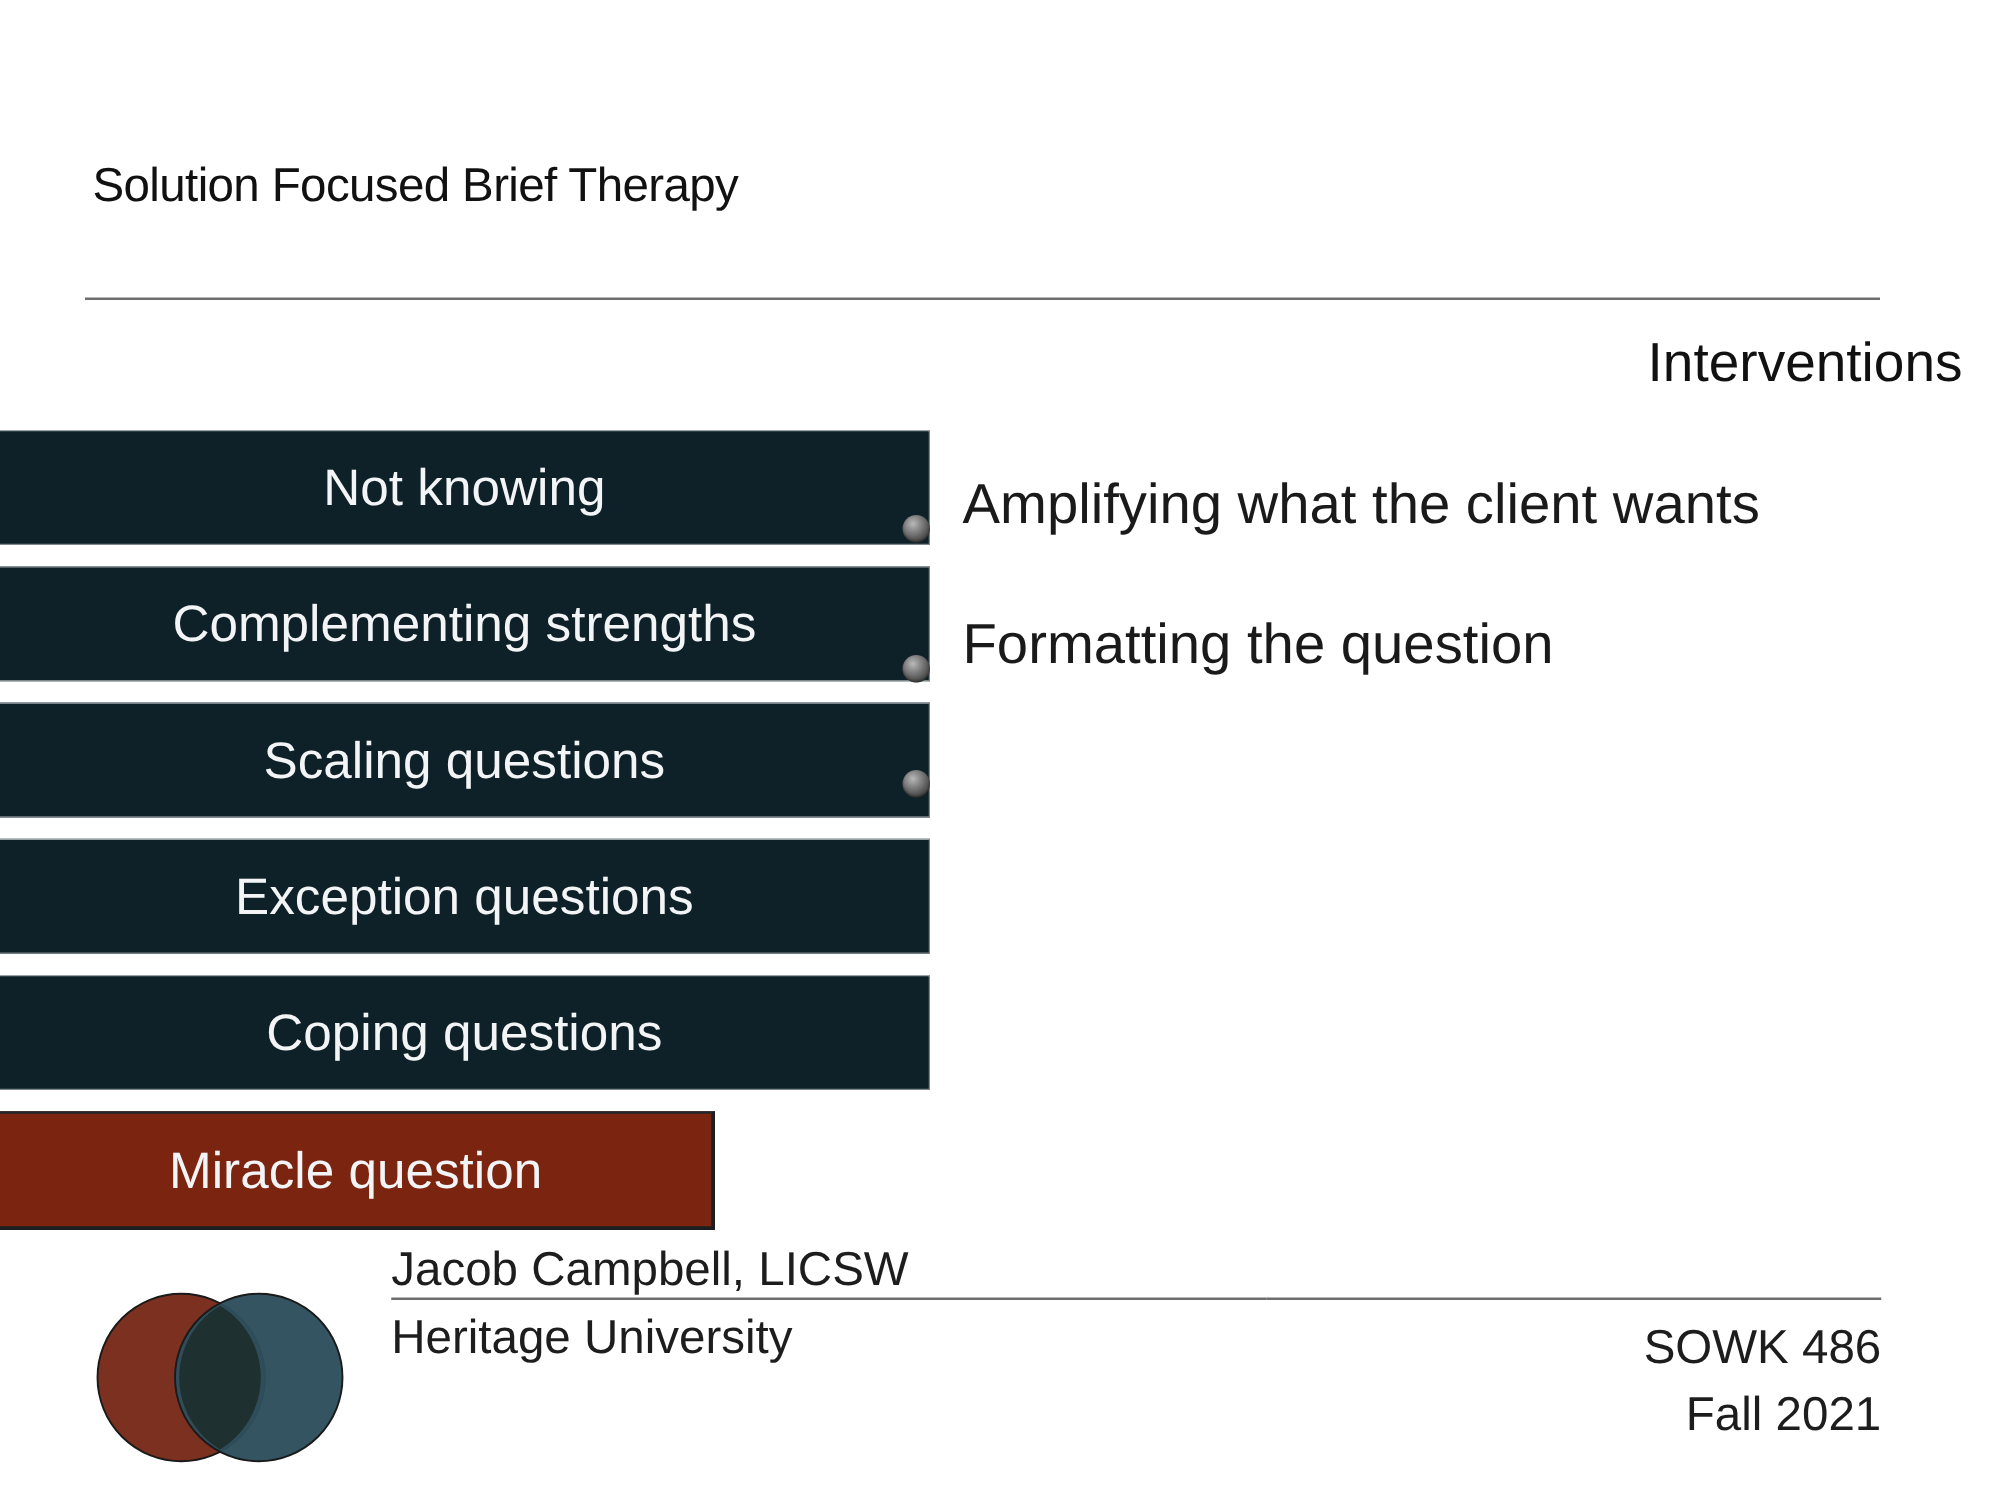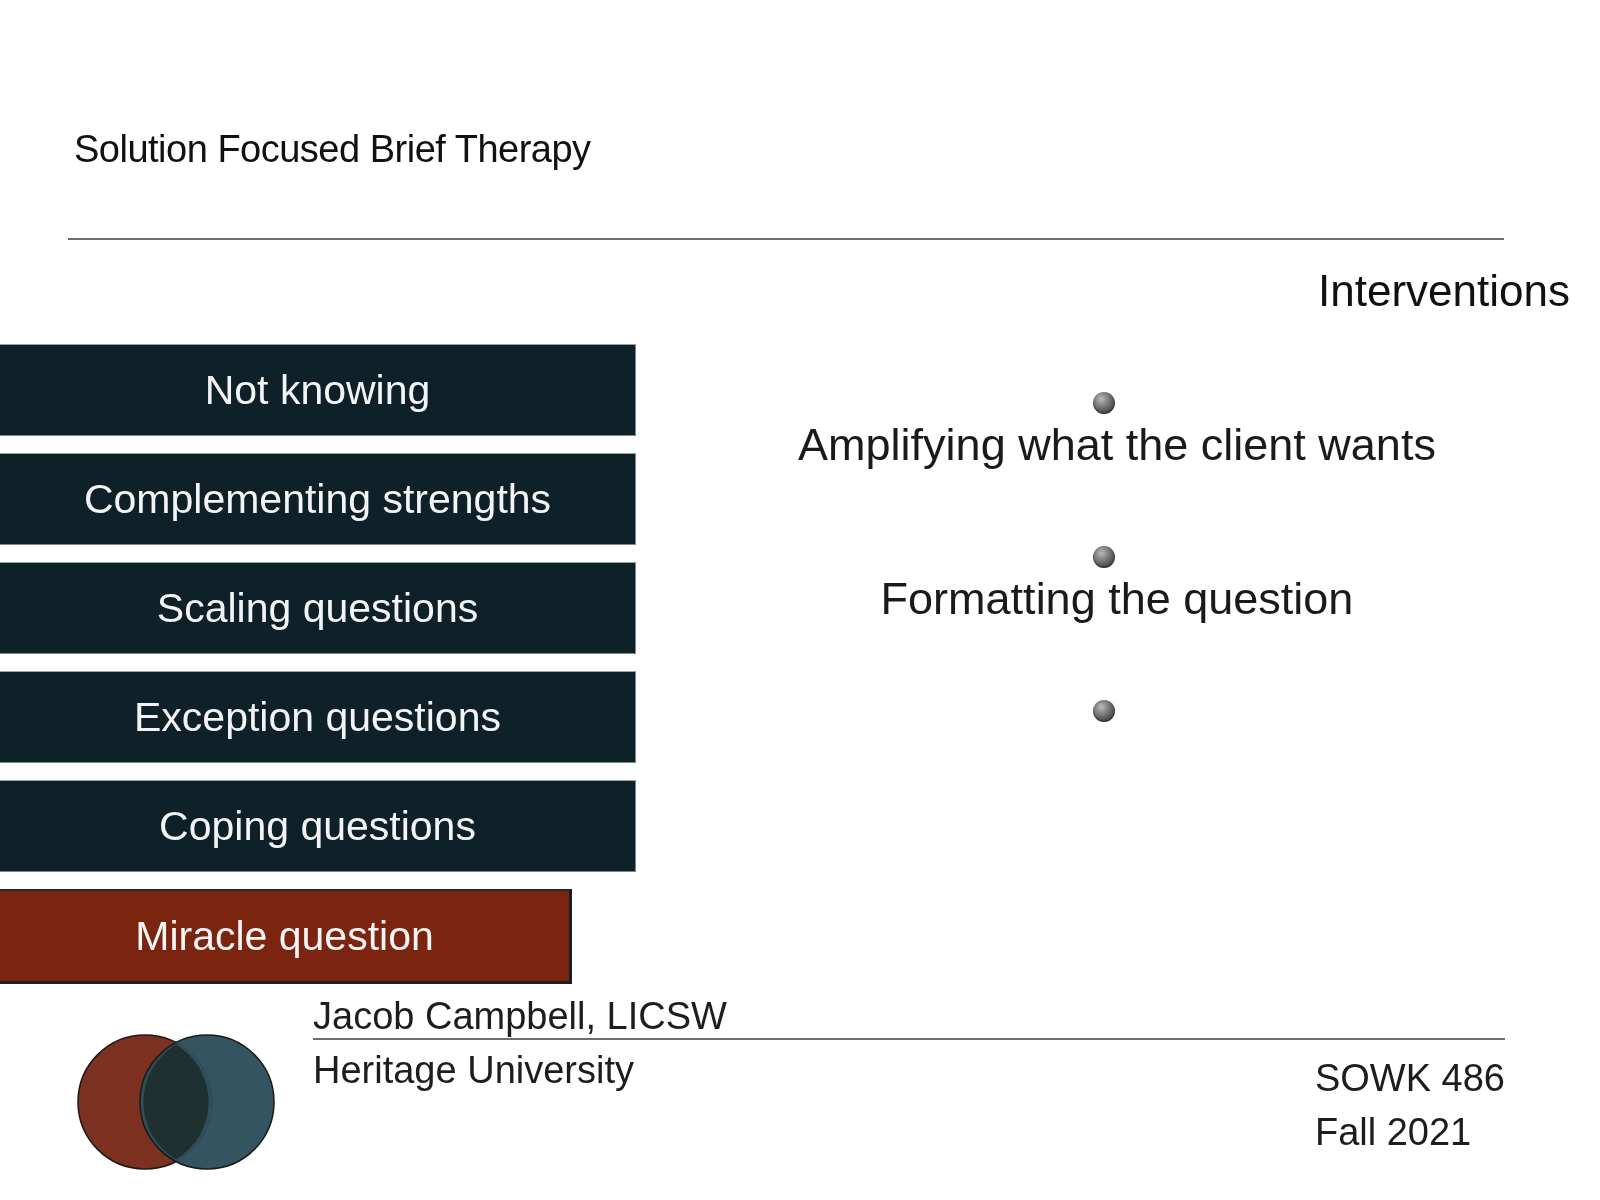--- a/index.html
+++ b/index.html
@@ -64,21 +64,21 @@
     box-sizing: border-box;
   }
   .bar .bar-label {
     font-size: 41px;
     color: #f2f4f5;
     line-height: 1;
     white-space: nowrap;
     padding: 0 14px;
   }
   .bar.dark {
-    width: 636px;
+    width: 744px;
     background: #0e2028;
     border-top: 1px solid #9aa3a8;
     border-right: 1px solid #7e878c;
     border-bottom: 1px solid #7e878c;
   }
   .bar.highlight {
     width: 572px;
     background: #7b2410;
     border-top: 2px solid #23262a;
     border-right: 3px solid #1c1f22;
@@ -89,23 +89,22 @@
 
   
   #bullet-list {
     position: absolute;
     left: 722px;
     top: 372px;
     width: 790px;
   }
   .bullet-item {
     display: flex;
-    align-items: center;
+    align-items: flex-end;
     margin-bottom: 50px;
-    flex-direction: column;
   }
   .bullet-dot {
     flex: 0 0 auto;
     width: 22px;
     height: 22px;
     border-radius: 50%;
     margin-top: 20px;
     margin-right: 26px;
     background: radial-gradient(circle at 38% 32%, #b9b9b9 0%, #8d8d8d 26%, #555555 62%, #3a3a3a 85%, #2b2b2b 100%);
     box-shadow: inset 0 -1px 2px rgba(0,0,0,0.45);
@@ -142,20 +141,21 @@
     line-height: 1.42;
     color: #1d1d1d;
   }
   #footer-right-text {
     position: absolute;
     right: 95px;
     top: 1052px;
     font-size: 38px;
     line-height: 1.42;
     color: #1d1d1d;
+    text-align: right;
   }
   #brand-logo {
     position: absolute;
     left: 70px;
     top: 1032px;
     width: 212px;
     height: 140px;
   }
 </style>
 </head>

